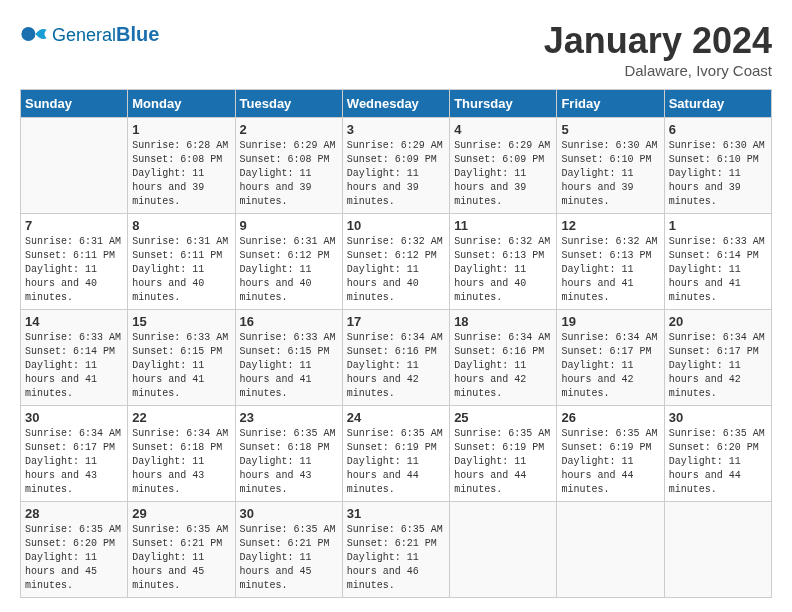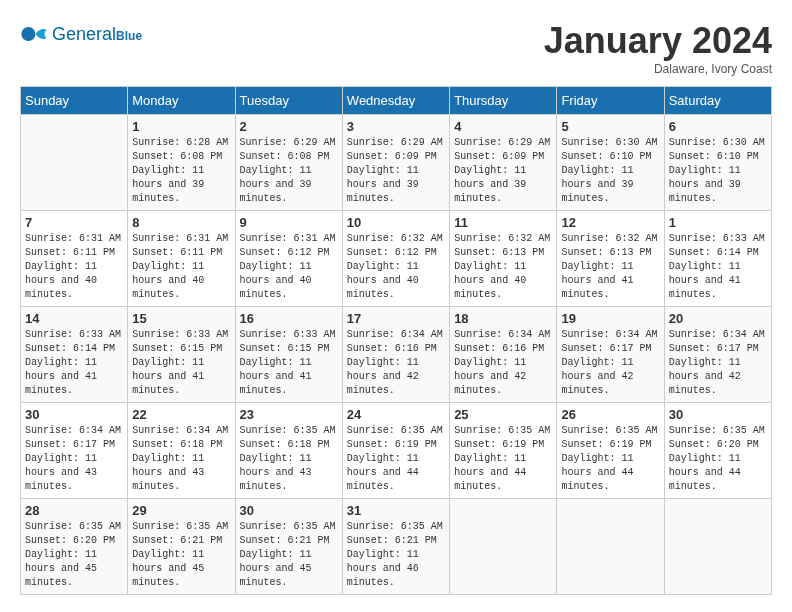--- a/index.html
+++ b/index.html
@@ -20,53 +20,53 @@
       display: flex;
       align-items: center;
       gap: 4px;
     }
     .logo-text-general {
       font-size: 18px;
       font-weight: normal;
       color: #0369a1;
     }
     .logo-text-blue {
-      font-size: 12px;
+      font-size: 20px;
       font-weight: bold;
       color: #1a6faf;
     }
     .logo-icon {
       width: 28px;
       height: 28px;
     }
     .title-area {
       text-align: right;
     }
     .month-title {
       font-size: 36px;
       font-weight: bold;
       color: #333;
       margin-left: 46px;
     }
     .subtitle {
-      font-size: 12px;
+      font-size: 15px;
       color: #555;
     }
     table {
       width: 100%;
       border-collapse: collapse;
       font-size: 11px;
     }
     thead tr th {
       background-color: #1a6faf;
       color: #fff;
       padding: 6px 4px;
       text-align: left;
       font-size: 13px;
-      font-weight: normal;
+      font-weight: bold;
       border: 1px solid #ccc;
     }
     tbody tr td {
       border: 1px solid #ccc;
       vertical-align: top;
       padding: 4px;
       min-height: 80px;
       width: 107px;
     }
     .day-num {

